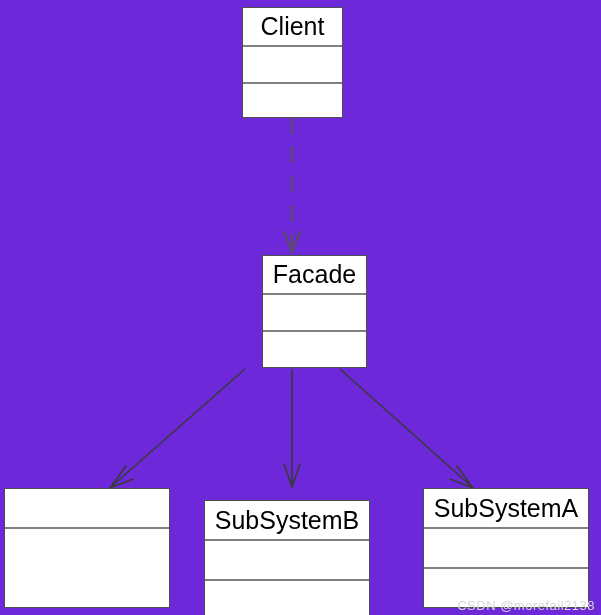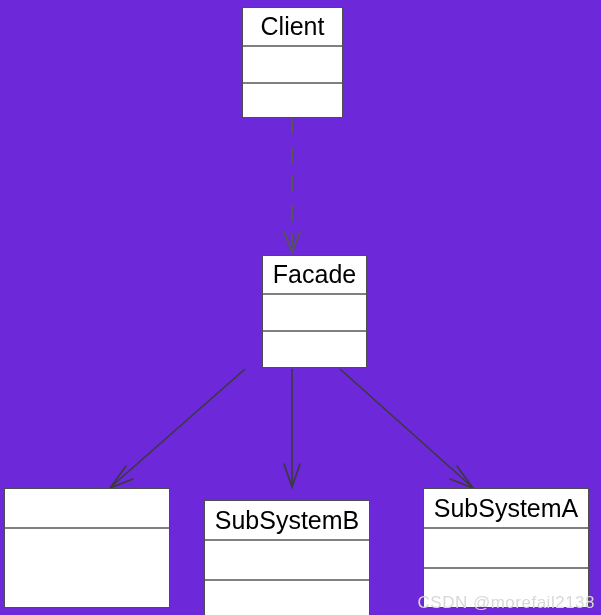--- a/index.html
+++ b/index.html
@@ -53,21 +53,21 @@
     border-bottom: 2px solid #808080;
   }
   .uml-ops {
     box-sizing: border-box;
     flex: 1 1 auto;
   }
   .watermark {
     position: absolute;
     right: 6px;
     bottom: 2px;
-    font-size: 17px;
+    font-size: 13px;
     color: #d8d8d8;
     letter-spacing: 0.5px;
     white-space: nowrap;
     font-family: "Liberation Sans", sans-serif;
     z-index: 3;
   }
 </style>
 </head>
 <body>
 

